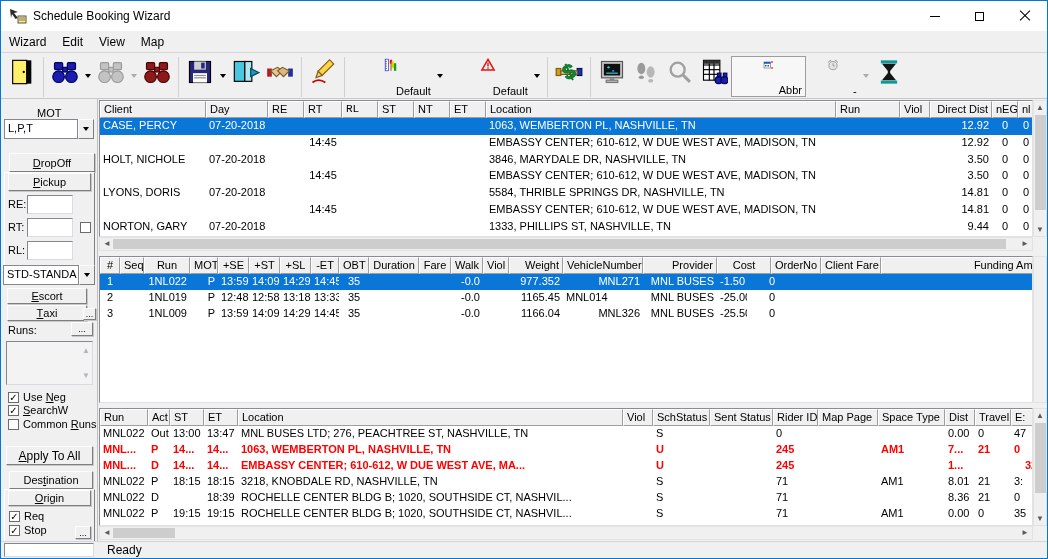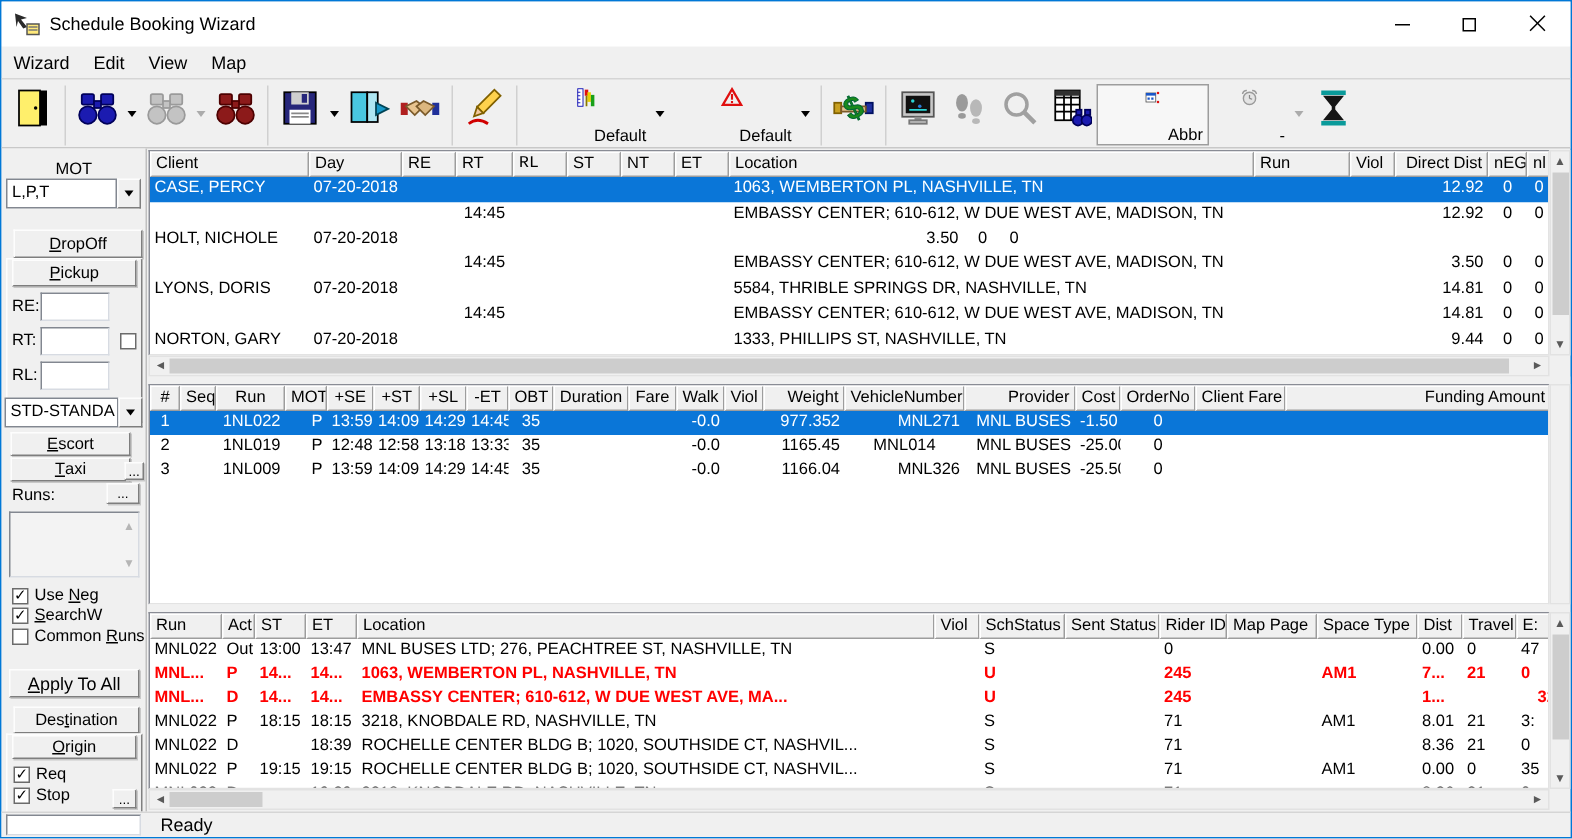--- a/index.html
+++ b/index.html
@@ -438,20 +438,21 @@
       </div>
       <div class="g-row">
         <div class="g-cell" style="width: 106px; text-align: left;">HOLT, NICHOLE</div>
         <div class="g-cell" style="width: 62px; text-align: left;">07-20-2018</div>
         <div class="g-cell" style="width: 36px; text-align: center;"></div>
         <div class="g-cell" style="width: 38px; text-align: center;"></div>
         <div class="g-cell" style="width: 36px; text-align: center;"></div>
         <div class="g-cell" style="width: 36px; text-align: center;"></div>
         <div class="g-cell" style="width: 36px; text-align: center;"></div>
         <div class="g-cell" style="width: 36px; text-align: center;"></div>
+        <div class="g-cell" style="width: 350px; text-align: left;">3846, MARYDALE DR, NASHVILLE, TN</div>
         <div class="g-cell" style="width: 64px; text-align: left;"></div>
         <div class="g-cell" style="width: 30px; text-align: center;"></div>
         <div class="g-cell" style="width: 62px; text-align: right;">3.50</div>
         <div class="g-cell" style="width: 26px; text-align: center;">0</div>
         <div class="g-cell" style="width: 16px; text-align: center;">0</div>
       </div>
       <div class="g-row">
         <div class="g-cell" style="width: 106px; text-align: left;"></div>
         <div class="g-cell" style="width: 62px; text-align: left;"></div>
         <div class="g-cell" style="width: 36px; text-align: center;"></div>
@@ -539,21 +540,21 @@
         <div class="g-hcell" style="width: 31px; text-align: center;">+SL</div>
         <div class="g-hcell" style="width: 28px; text-align: center;">-ET</div>
         <div class="g-hcell" style="width: 30px; text-align: center;">OBT</div>
         <div class="g-hcell" style="width: 50px; text-align: center;">Duration</div>
         <div class="g-hcell" style="width: 32px; text-align: center;">Fare</div>
         <div class="g-hcell" style="width: 32px; text-align: center;">Walk</div>
         <div class="g-hcell" style="width: 26px; text-align: center;">Viol</div>
         <div class="g-hcell" style="width: 54px; text-align: right;">Weight</div>
         <div class="g-hcell" style="width: 80px; text-align: left;">VehicleNumber</div>
         <div class="g-hcell" style="width: 74px; text-align: right;">Provider</div>
-        <div class="g-hcell" style="width: 30px; text-align: center;">Cost</div>
+        <div class="g-hcell" style="width: 54px; text-align: center;">Cost</div>
         <div class="g-hcell" style="width: 50px; text-align: center;">OrderNo</div>
         <div class="g-hcell" style="width: 60px; text-align: left;">Client Fare</div>
         <div class="g-hcell" style="width: 177px; text-align: right;">Funding Amount</div>
       </div>
       <div class="g-row sel">
         <div class="g-cell" style="width: 20px; text-align: center;">1</div>
         <div class="g-cell" style="width: 24px; text-align: left;"></div>
         <div class="g-cell" style="width: 46px; text-align: right;">1NL022</div>
         <div class="g-cell" style="width: 28px; text-align: right;">P</div>
         <div class="g-cell" style="width: 31px; text-align: left;">13:59</div>
@@ -581,21 +582,21 @@
         <div class="g-cell" style="width: 31px; text-align: left;">12:48</div>
         <div class="g-cell" style="width: 31px; text-align: left;">12:58</div>
         <div class="g-cell" style="width: 31px; text-align: left;">13:18</div>
         <div class="g-cell" style="width: 28px; text-align: left;">13:33</div>
         <div class="g-cell" style="width: 30px; text-align: center;">35</div>
         <div class="g-cell" style="width: 50px; text-align: left;"></div>
         <div class="g-cell" style="width: 32px; text-align: right;"></div>
         <div class="g-cell" style="width: 32px; text-align: right;">-0.0</div>
         <div class="g-cell" style="width: 26px; text-align: left;"></div>
         <div class="g-cell" style="width: 54px; text-align: right;">1165.45</div>
-        <div class="g-cell" style="width: 80px; text-align: center;">MNL014</div>
+        <div class="g-cell" style="width: 80px; text-align: left;">MNL014</div>
         <div class="g-cell" style="width: 74px; text-align: right;">MNL BUSES</div>
         <div class="g-cell" style="width: 30px; text-align: right;">-25.00</div>
         <div class="g-cell" style="width: 50px; text-align: center;">0</div>
         <div class="g-cell" style="width: 60px; text-align: left;"></div>
         <div class="g-cell" style="width: 177px; text-align: right;"></div>
       </div>
       <div class="g-row">
         <div class="g-cell" style="width: 20px; text-align: center;">3</div>
         <div class="g-cell" style="width: 24px; text-align: left;"></div>
         <div class="g-cell" style="width: 46px; text-align: right;">1NL009</div>

